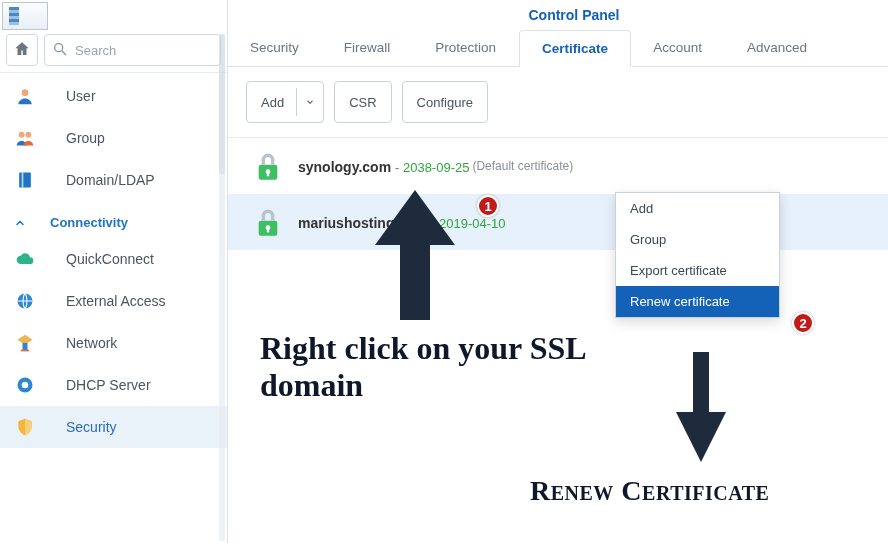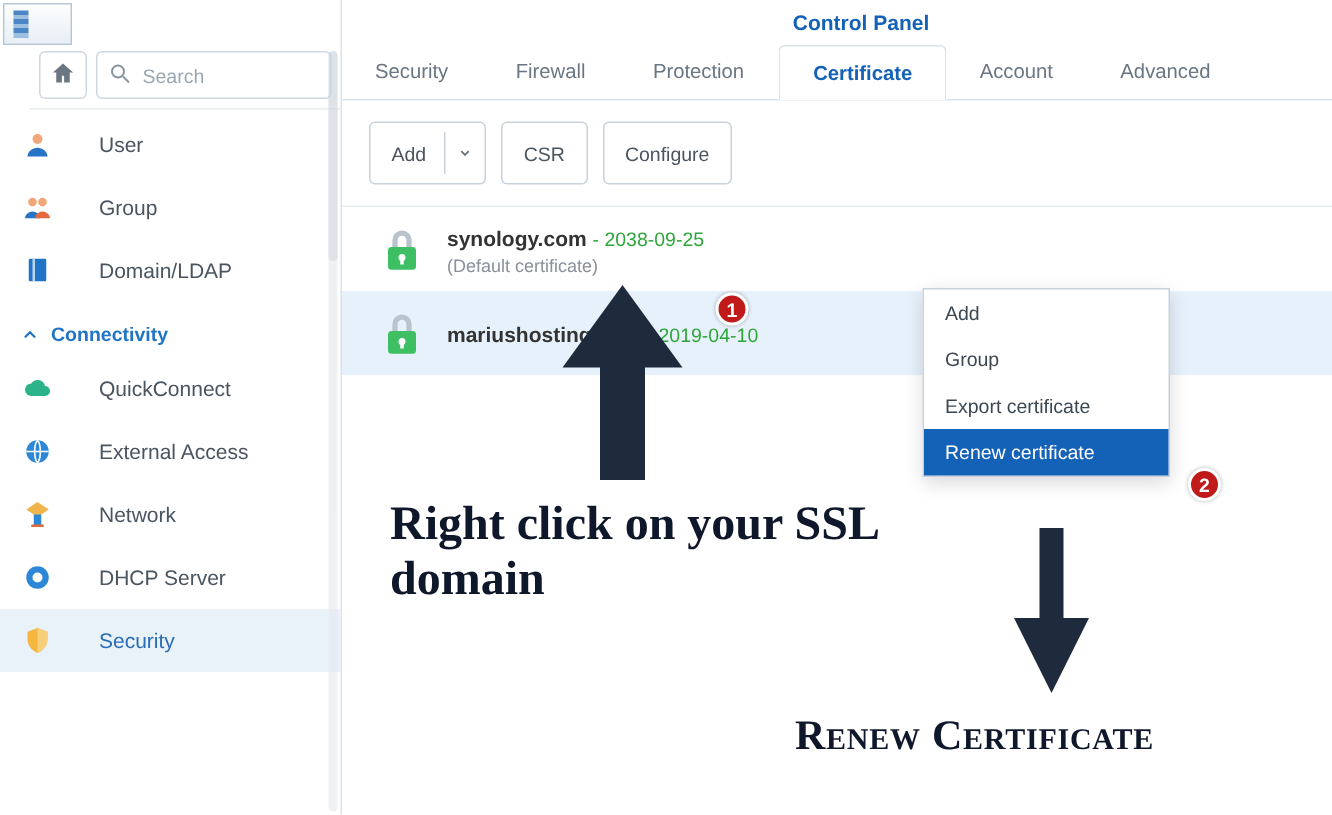--- a/index.html
+++ b/index.html
@@ -47,21 +47,20 @@
     position:absolute; left:6px; top:4px;
     width:10px; height:18px;
     background: repeating-linear-gradient(180deg,#4b86c6 0 3px,#9dc0e0 3px 6px);
   }
   .top-row {
     display: flex;
     align-items: flex-end;
     gap: 6px;
     padding: 2px 6px 6px 6px;
     border-bottom: 1px solid #e8edf2;
-    margin-left: 20px;
   }
   .home-btn {
     width: 32px; height: 32px;
     border: 1px solid #cfd8e0;
     border-radius: 4px;
     background: #fff;
     display: flex; align-items: center; justify-content: center;
     cursor: pointer;
   }
   .search-wrap {
@@ -98,21 +97,21 @@
   }
   .side-item .label { font-size: 14px; }
   .side-icon {
     width: 22px; height: 22px;
     display: inline-flex; align-items: center; justify-content: center;
     font-size: 18px;
   }
   .section-header {
     display: flex;
     align-items: center;
-    gap: 8px;
+    gap: 24px;
     padding: 14px 14px 8px 14px;
     color: #1f74c6;
     font-weight: bold;
     font-size: 13px;
     cursor: pointer;
   }
   .section-header .chev {
     width: 12px; height: 12px;
   }
 
@@ -179,21 +178,21 @@
     border-bottom: 0;
   }
   .cert-row.selected {
     background: #e7f1fb;
   }
   .lock-badge {
     width: 28px; height: 34px;
     position: relative;
   }
   .lock-badge svg { display:block; }
-  .cert-meta { display: flex; flex-direction: column; gap: 3px; }
+  .cert-meta { display: flex; gap: 3px; }
   .cert-name-line { font-size: 14px; color: #333; }
   .cert-name-line .expiry { color: #2fa63b; font-size: 13px; }
   .cert-sub { color: #899099; font-size: 12px; }
 
   
   .context-menu {
     position: absolute;
     left: 615px; top: 192px;
     width: 165px;
     background: #fff;

